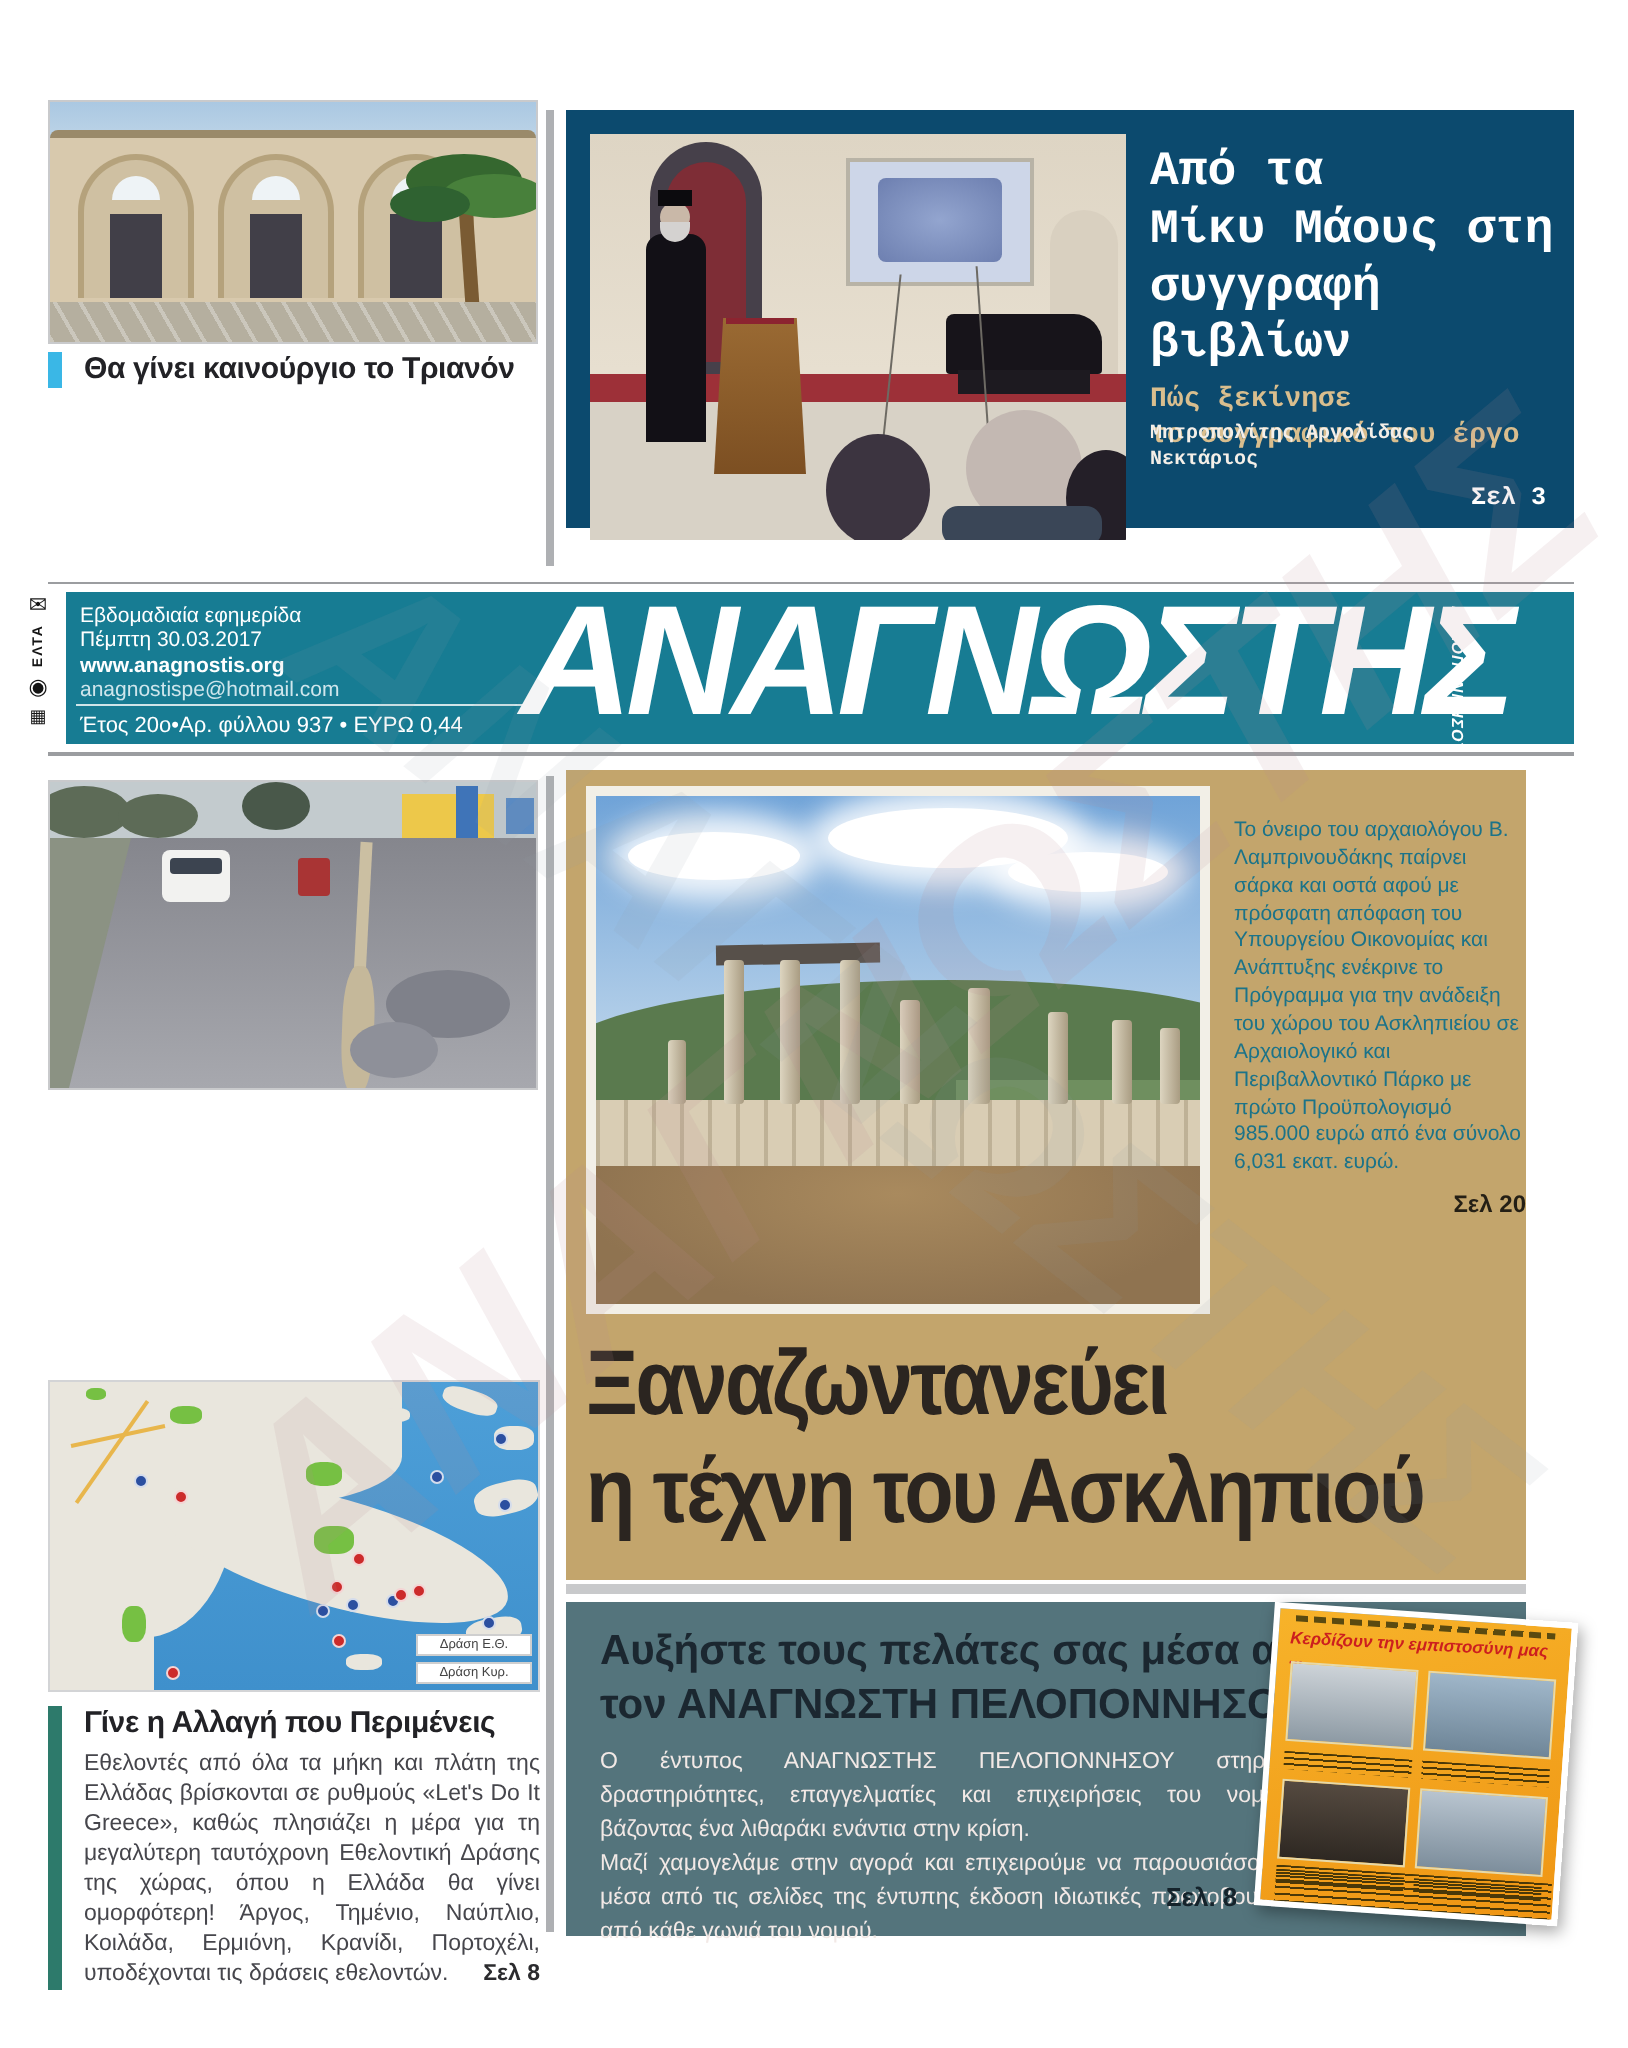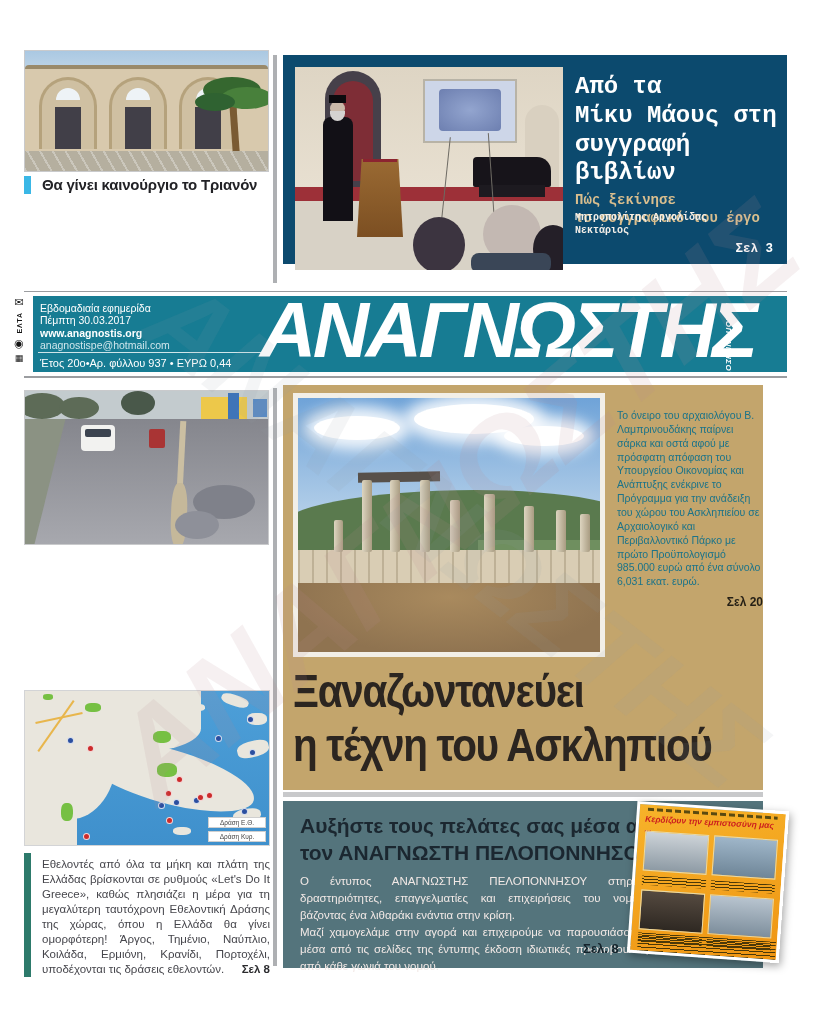--- a/index.html
+++ b/index.html
@@ -298,20 +298,21 @@
     <div class="mk r" style="left:140px; top:99px;"></div>
     <div class="mk r" style="left:172px; top:103px;"></div>
     <div class="mk r" style="left:181px; top:101px;"></div>
     <div class="mk r" style="left:141px; top:126px;"></div>
     <div class="mk r" style="left:58px; top:142px;"></div>
     <div class="chip" style="bottom:17px;">Δράση Ε.Θ.</div>
     <div class="chip" style="bottom:3px;">Δράση Κυρ.</div>
   </div>
 
   <div class="art bar-teal" style="top:853px;">
+    <h2>Γίνε η Αλλαγή που Περιμένεις</h2>
     <p style="margin-top:4px;"><span>Εθελοντές από όλα τα μήκη και πλάτη της Ελλάδας βρίσκονται σε ρυθμούς «Let's Do It Greece», καθώς πλησιάζει η μέρα για τη μεγαλύτερη ταυτόχρονη Εθελοντική Δράσης της χώρας, όπου η Ελλάδα θα γίνει ομορφότερη! Άργος, Τημένιο, Ναύπλιο, Κοιλάδα, Ερμιόνη, Κρανίδι, Πορτοχέλι, υποδέχονται τις δράσεις εθελοντών.</span><span class="pref">Σελ 8</span></p>
   </div>
 
   <div class="vdiv" style="left:273px; top:388px; height:578px;"></div>
 
   <div class="tan"></div>
 
   <div class="epid">
     <div class="esky"></div>
     <div class="cloud" style="left:16px; top:18px; width:86px; height:24px;"></div>

